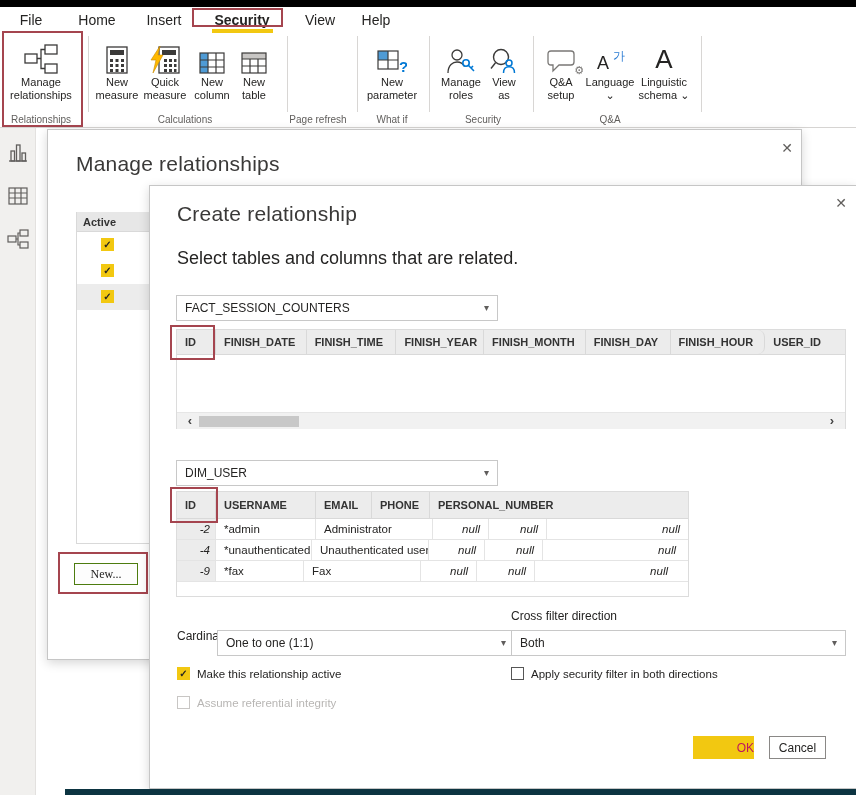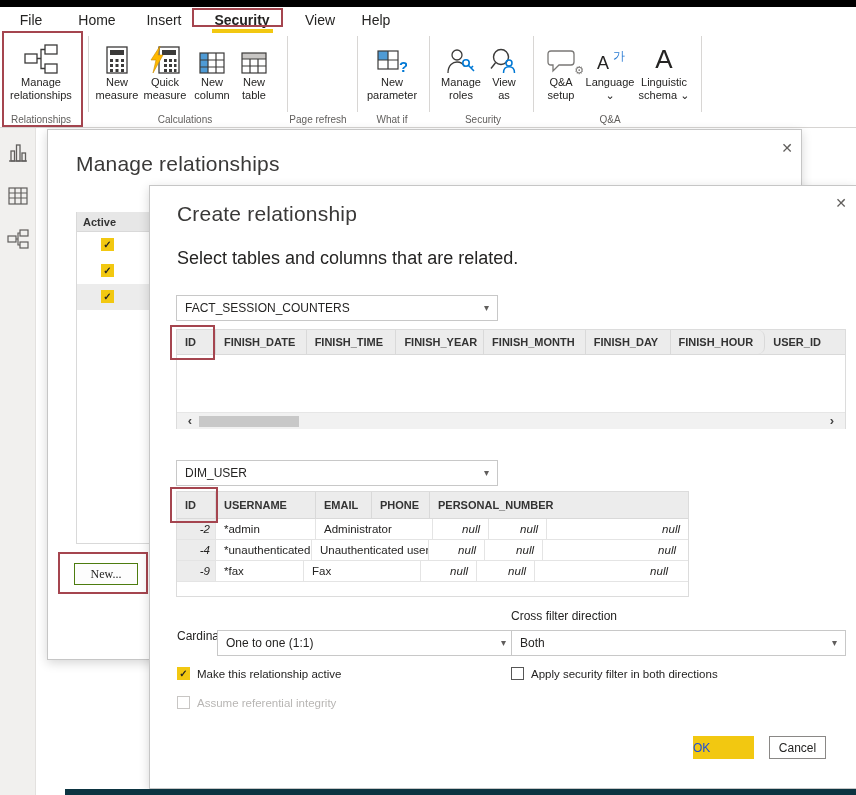--- a/index.html
+++ b/index.html
@@ -54,21 +54,21 @@
   .scrollbar { position:absolute; left:0; height:17px; background:#f1f1f1; border-top:1px solid #e6e6e6; }
   .sb-arrow { position:absolute; top:0; width:14px; height:17px; font-size:13px; font-weight:bold; color:#444; line-height:16px; text-align:center; cursor:pointer; }
   .sb-thumb { position:absolute; top:3px; height:11px; background:#c8c8c8; cursor:pointer; }
 
   .fld-label { position:absolute; font-size:12px; color:#252423; }
   .chk-row { position:absolute; display:flex; align-items:center; gap:7px; font-size:11.5px; color:#252423; cursor:pointer; }
   .chk-empty { width:13px; height:13px; background:#fff; border:1px solid #565656; }
   .chk-row.disabled { color:#b8b6b4; }
   .chk-row.disabled .chk-empty { border-color:#c8c6c4; }
 
-  .btn-ok { position:absolute; background:#F2C811; border:none; font-size:12px; color:#1d4ed8; text-align:left; cursor:pointer; font-family:"Liberation Sans", sans-serif; }
+  .btn-ok { position:absolute; background:#F2C811; border:none; font-size:12px; color:#be185d; text-align:right; cursor:pointer; font-family:"Liberation Sans", sans-serif; }
   .btn-cancel { position:absolute; background:#fff; border:1px solid #8a8886; font-size:12px; color:#252423; text-align:center; cursor:pointer; font-family:"Liberation Sans", sans-serif; }
 
   .bottombar { position:absolute; left:65px; top:789px; width:791px; height:6px; background:#0c3441; }
 
   
   svg { display:block; }
   .lang-ic { position:relative; width:30px; height:26px; }
   .lang-a { position:absolute; left:2px; bottom:0; font-size:18px; color:#252423; }
   .lang-ka { position:absolute; right:0; top:0; font-size:12px; color:#2b7cd3; }
   .big-a { font-size:26px; font-weight:300; color:#252423; line-height:30px; }

